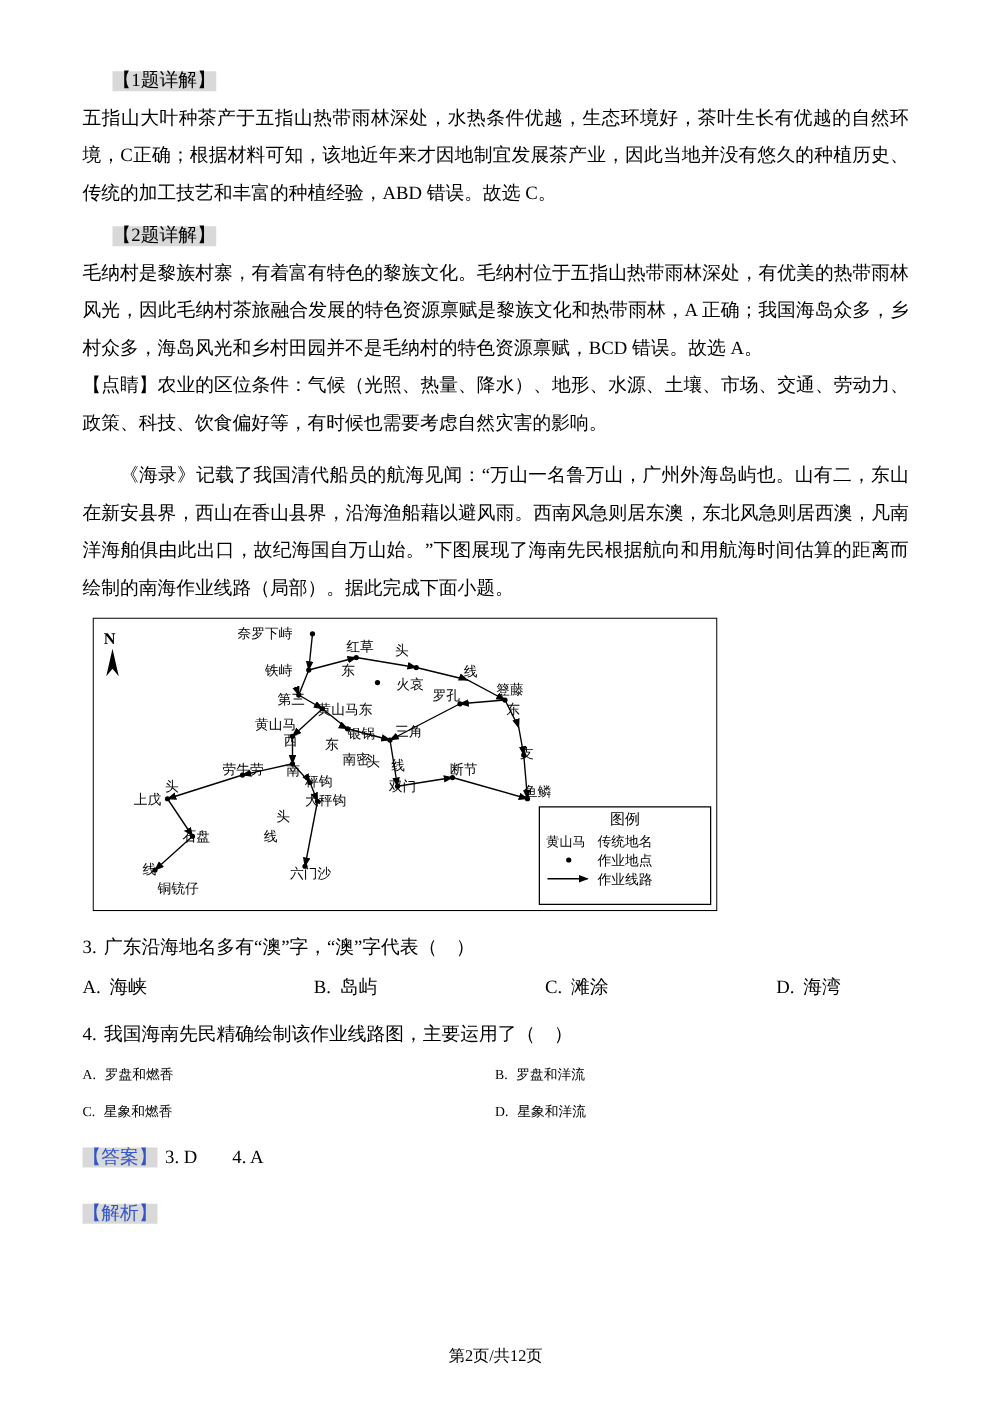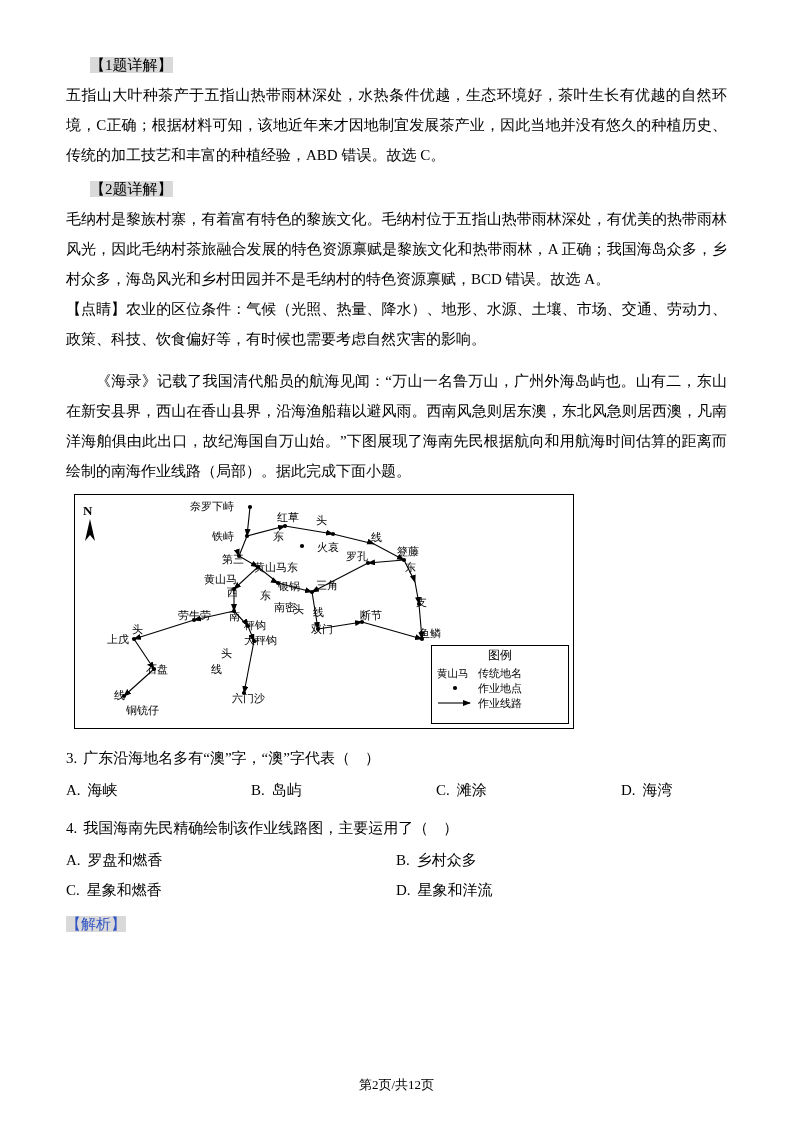--- a/index.html
+++ b/index.html
@@ -19,21 +19,21 @@
   .shade { background: #d9d9d9; }
   .blue { color: #3254c4; }
   .passage { text-indent: 2em; margin-top: 12px; }
   .map-figure { margin: 8px 0 0 8px; width: 500px; }
   .map-figure svg { display: block; }
   svg text { font-family: inherit; }
   .stem { margin-top: 14px; }
   .stem-q4 { margin-top: 8px; }
   .stem-num { margin-right: 6px; }
   .options-4 { display: grid; grid-template-columns: 165px 165px 165px 1fr; font-size: 15px; line-height: 30px; margin-top: 2px; gap: 20px; }
-  .options-2 { display: grid; grid-template-columns: 330px 1fr; font-size: 15px; line-height: 30px; margin-top: 2px; }
+  .options-2 { display: grid; grid-template-columns: 330px 1fr; font-size: 11px; line-height: 30px; margin-top: 2px; }
   .opt-text { margin-left: 7px; }
   .answer-line { margin-top: 6px; font-size: 15px; line-height: 30px; }
   .answer-part { margin-left: 6px; }
   .answer-part + .answer-part { margin-left: 28px; }
   .analysis-line { margin-top: 4px; font-size: 15px; line-height: 30px; font-family: Liberation Serif, serif; }
   .footer { position: absolute; left: 0; right: 0; bottom: 28px; text-align: center; font-size: 13px; }
 </style>
 </head>
 <body>
 
@@ -153,23 +153,26 @@
   <div class="options-4">
     <span class="opt"><span>A.</span><span class="opt-text">海峡</span></span>
     <span class="opt"><span>B.</span><span class="opt-text">岛屿</span></span>
     <span class="opt"><span>C.</span><span class="opt-text">滩涂</span></span>
     <span class="opt"><span>D.</span><span class="opt-text">海湾</span></span>
   </div>
 
   <p class="body-text stem stem-q4"><span class="stem-num">4.</span><span>我国海南先民精确绘制该作业线路图，主要运用了（　）</span></p>
   <div class="options-2">
     <span class="opt"><span>A.</span><span class="opt-text">罗盘和燃香</span></span>
-    <span class="opt"><span>B.</span><span class="opt-text">乡村众多</span></span>
+    <span class="opt"><span>B.</span><span class="opt-text">罗盘和洋流</span></span>
     <span class="opt"><span>C.</span><span class="opt-text">星象和燃香</span></span>
     <span class="opt"><span>D.</span><span class="opt-text">星象和洋流</span></span>
   </div>
 
+  <p class="answer-line">
+    <span class="blue shade">【答案】</span><span class="answer-part">3. D</span><span class="answer-part">4. A</span>
+  </p>
 
   <p class="analysis-line"><span class="blue shade">【解析】</span></p>
 
 </div>
 
 <div class="footer">第2页/共12页</div>
 
 </body></html>

